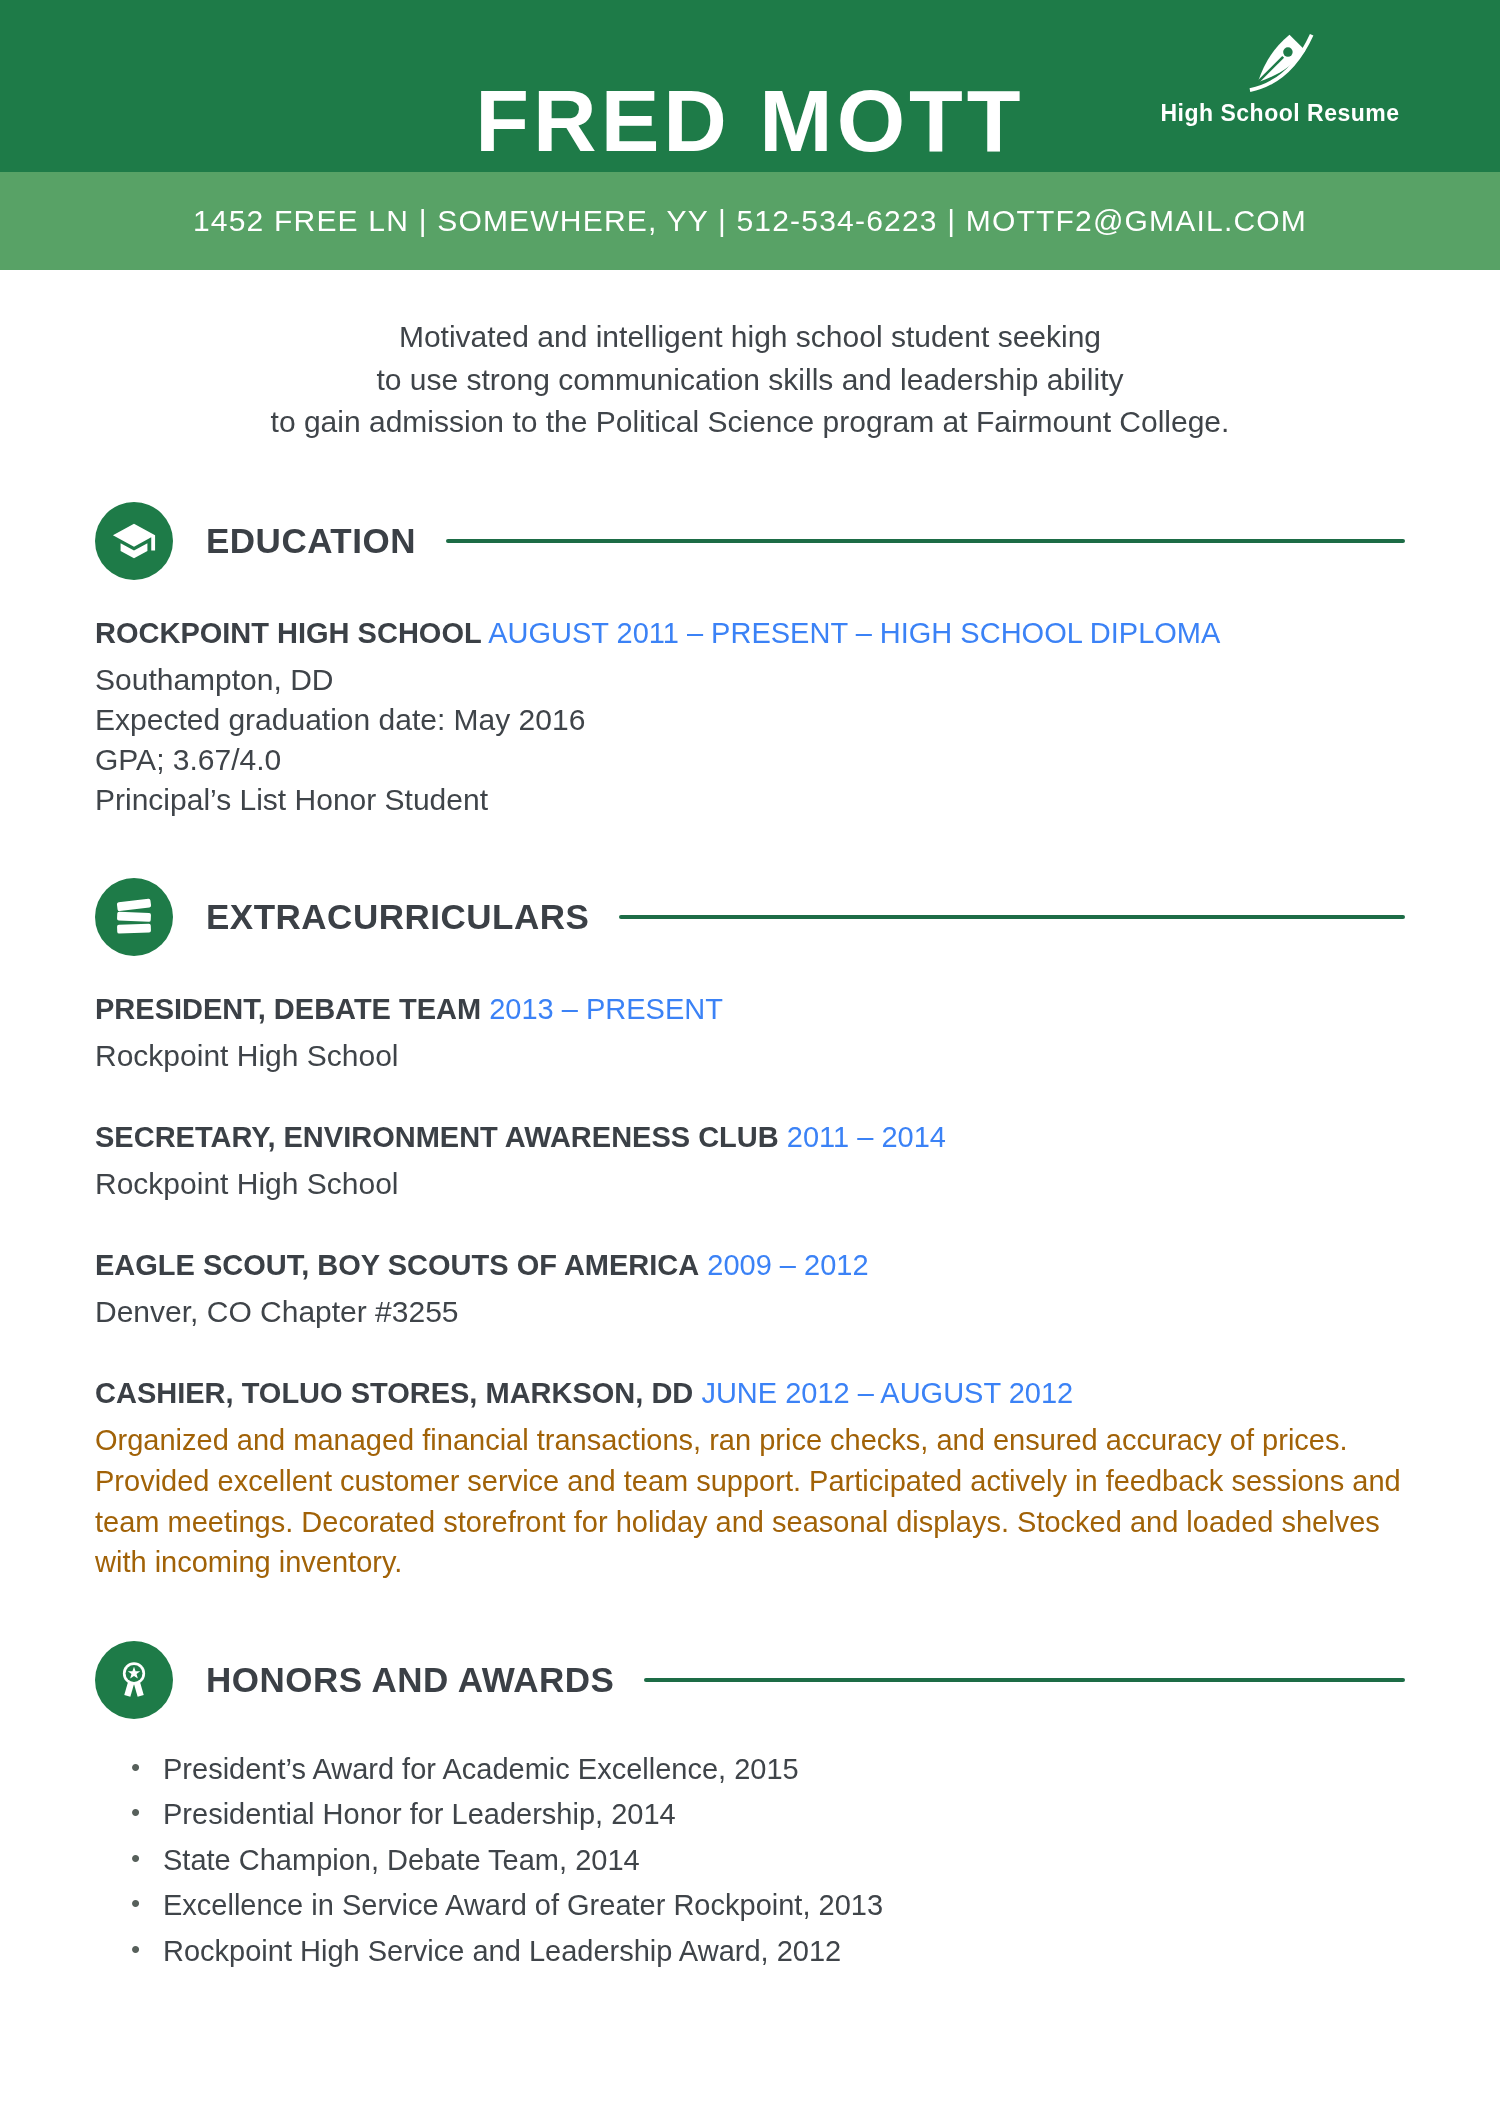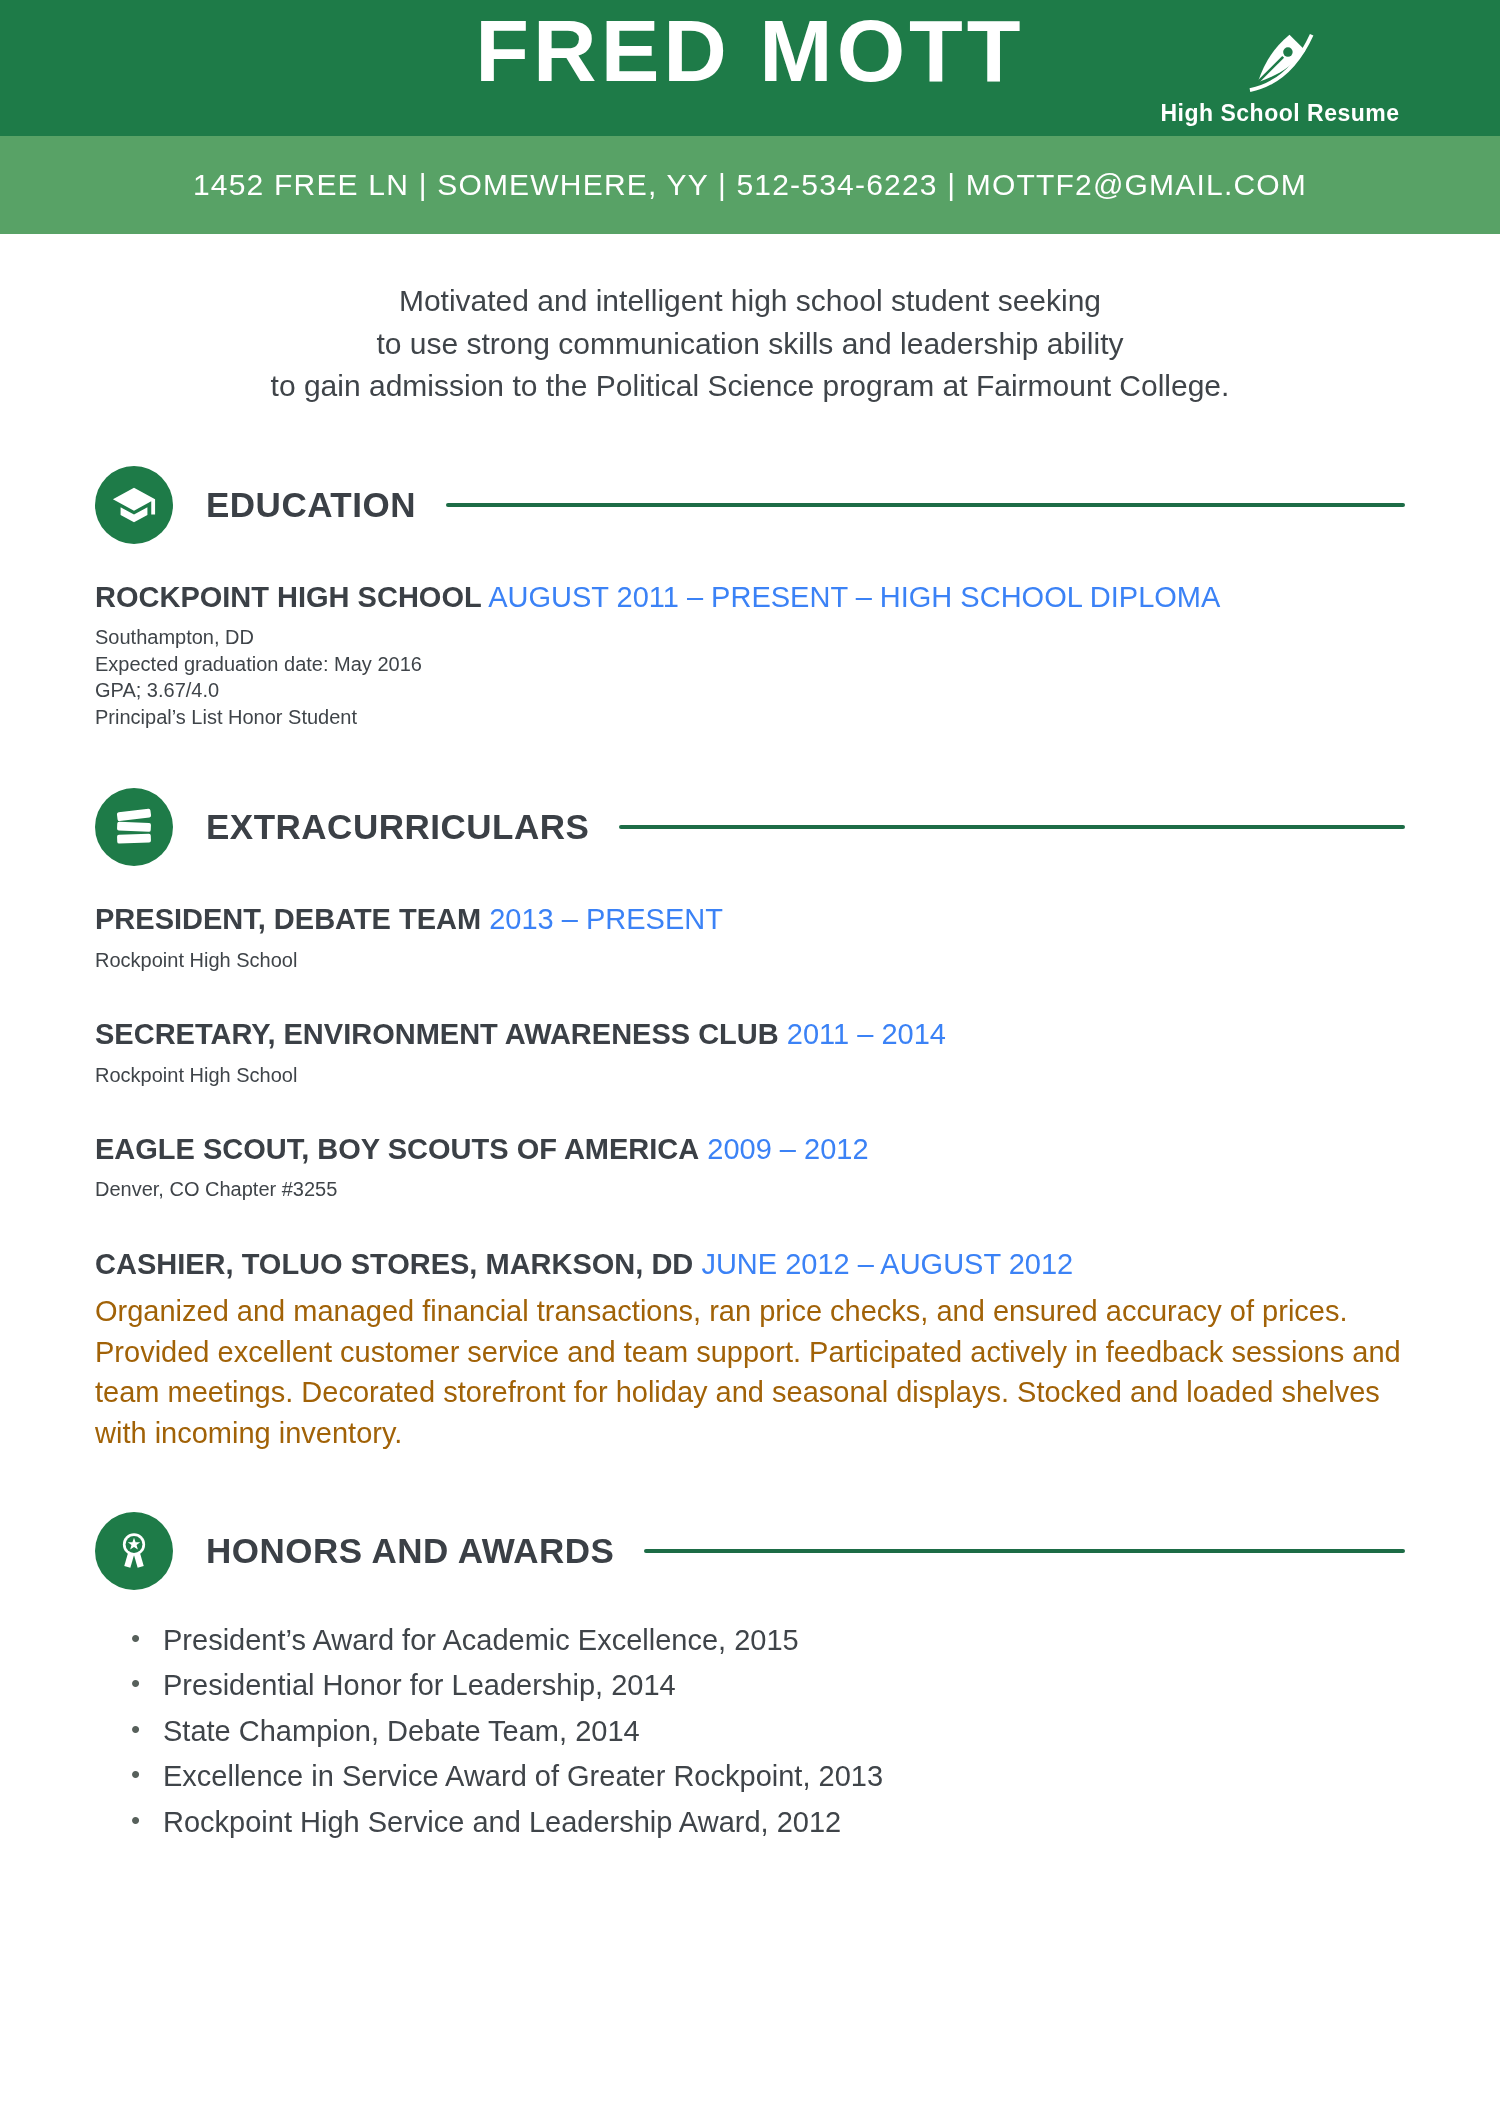--- a/index.html
+++ b/index.html
@@ -8,25 +8,25 @@
     body {
       width: 1500px;
       min-height: 2121px;
       font-family: "Liberation Sans", sans-serif;
       color: #3f4449;
     }
     .page { width: 1500px; min-height: 2121px; background: #fff; }
 
     
     .topbar {
-      height: 136px;
+      height: 172px;
       background: #1e7b48;
       position: relative;
       display: flex;
-      align-items: flex-start;
+      align-items: flex-end;
       justify-content: center;
     }
     .name {
       color: #fff;
       font-size: 88px;
       font-weight: bold;
       letter-spacing: 4px;
       white-space: nowrap;
     }
     .brand {
@@ -91,21 +91,21 @@
       height: 4px;
       background: #1d6c46;
       margin-left: 30px;
       border-radius: 2px;
     }
 
     .entry { margin-bottom: 42px; }
     .entry-line { font-size: 29px; margin-bottom: 8px; line-height: 1.32; }
     .entry-title { font-weight: bold; color: #3b4046; }
     .entry-dates { color: #3b82f6; }
-    .entry-detail { font-size: 20px; line-height: 1.33; color: #3f4449; }
+    .entry-detail { font-size: 30px; line-height: 1.33; color: #3f4449; }
     .entry-paragraph {
       font-size: 29px;
       line-height: 1.4;
       color: #a16207;
       margin-top: 4px;
     }
 
     .honors-list { list-style: none; margin: 4px 0 0 0; padding-left: 36px; }
     .honors-list li {
       position: relative;

